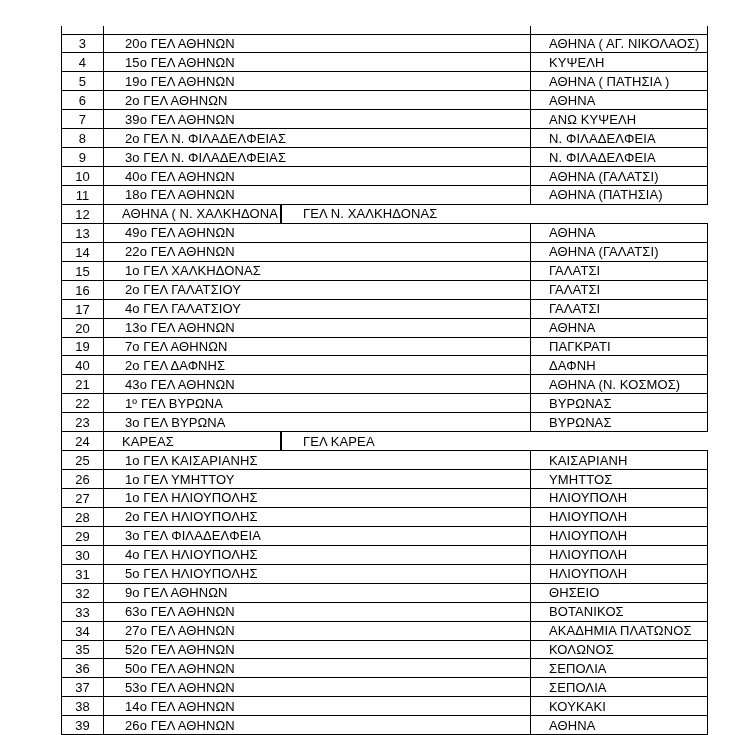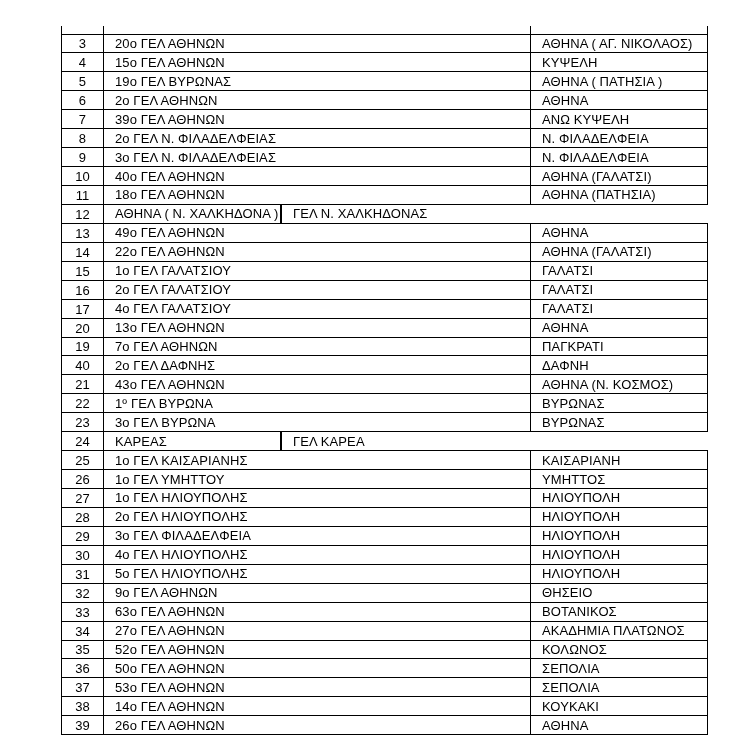--- a/index.html
+++ b/index.html
@@ -47,25 +47,25 @@
     overflow: hidden;
     letter-spacing: 0.1px;
   }
   .cell.num {
     width: 42px;
     justify-content: center;
     padding-top: 1px;
   }
   .cell.school {
     width: 427px;
-    padding-left: 11px;
+    padding-left: 21px;
   }
   .cell.area {
     width: 178px;
-    padding-left: 11px;
+    padding-left: 18px;
     border-right: 1.5px solid #000000;
   }
 </style>
 </head>
 <body>
 
 <div class="page">
   <div class="tbl" id="schools-table">
 
     <div class="row clipped">
@@ -79,21 +79,21 @@
         <div class="cell school">20ο ΓΕΛ ΑΘΗΝΩΝ</div>
         <div class="cell area">ΑΘΗΝΑ ( ΑΓ. ΝΙΚΟΛΑΟΣ)</div>
       </div>
       <div class="row">
         <div class="cell num">4</div>
         <div class="cell school">15ο ΓΕΛ ΑΘΗΝΩΝ</div>
         <div class="cell area">ΚΥΨΕΛΗ</div>
       </div>
       <div class="row">
         <div class="cell num">5</div>
-        <div class="cell school">19ο ΓΕΛ ΒΥΡΩΝΑΣ</div>
+        <div class="cell school">19ο ΓΕΛ ΑΘΗΝΩΝ</div>
         <div class="cell area">ΑΘΗΝΑ ( ΠΑΤΗΣΙΑ )</div>
       </div>
       <div class="row">
         <div class="cell num">6</div>
         <div class="cell school">2ο ΓΕΛ ΑΘΗΝΩΝ</div>
         <div class="cell area">ΑΘΗΝΑ</div>
       </div>
       <div class="row">
         <div class="cell num">7</div>
         <div class="cell school">39ο ΓΕΛ ΑΘΗΝΩΝ</div>
@@ -129,21 +129,21 @@
         <div class="cell school">49ο ΓΕΛ ΑΘΗΝΩΝ</div>
         <div class="cell area">ΑΘΗΝΑ</div>
       </div>
       <div class="row">
         <div class="cell num">14</div>
         <div class="cell school">22ο ΓΕΛ ΑΘΗΝΩΝ</div>
         <div class="cell area">ΑΘΗΝΑ (ΓΑΛΑΤΣΙ)</div>
       </div>
       <div class="row">
         <div class="cell num">15</div>
-        <div class="cell school">1ο ΓΕΛ ΓΑΛΑΤΣΙΟΥ</div>
+        <div class="cell school">1ο ΓΕΛ ΧΑΛΚΗΔΟΝΑΣ</div>
         <div class="cell area">ΓΑΛΑΤΣΙ</div>
       </div>
       <div class="row">
         <div class="cell num">16</div>
         <div class="cell school">2ο ΓΕΛ ΓΑΛΑΤΣΙΟΥ</div>
         <div class="cell area">ΓΑΛΑΤΣΙ</div>
       </div>
       <div class="row">
         <div class="cell num">17</div>
         <div class="cell school">4ο ΓΕΛ ΓΑΛΑΤΣΙΟΥ</div>

